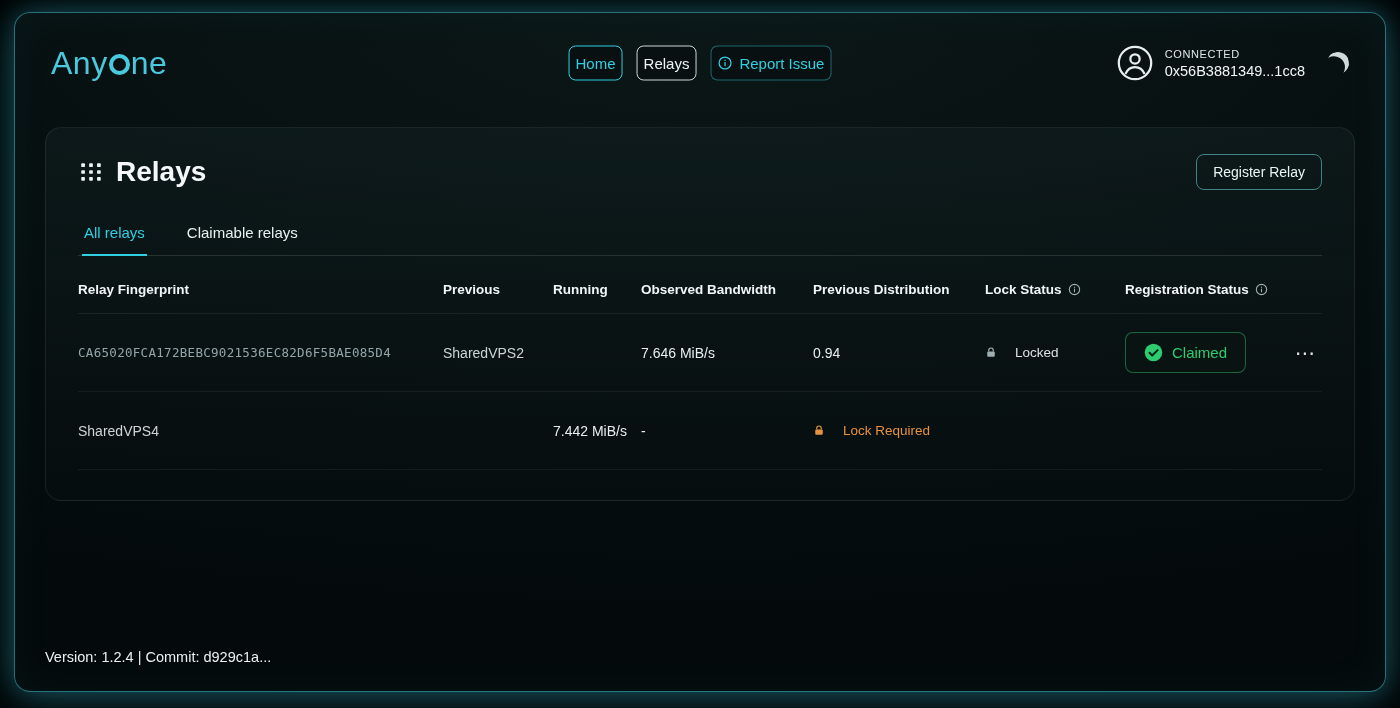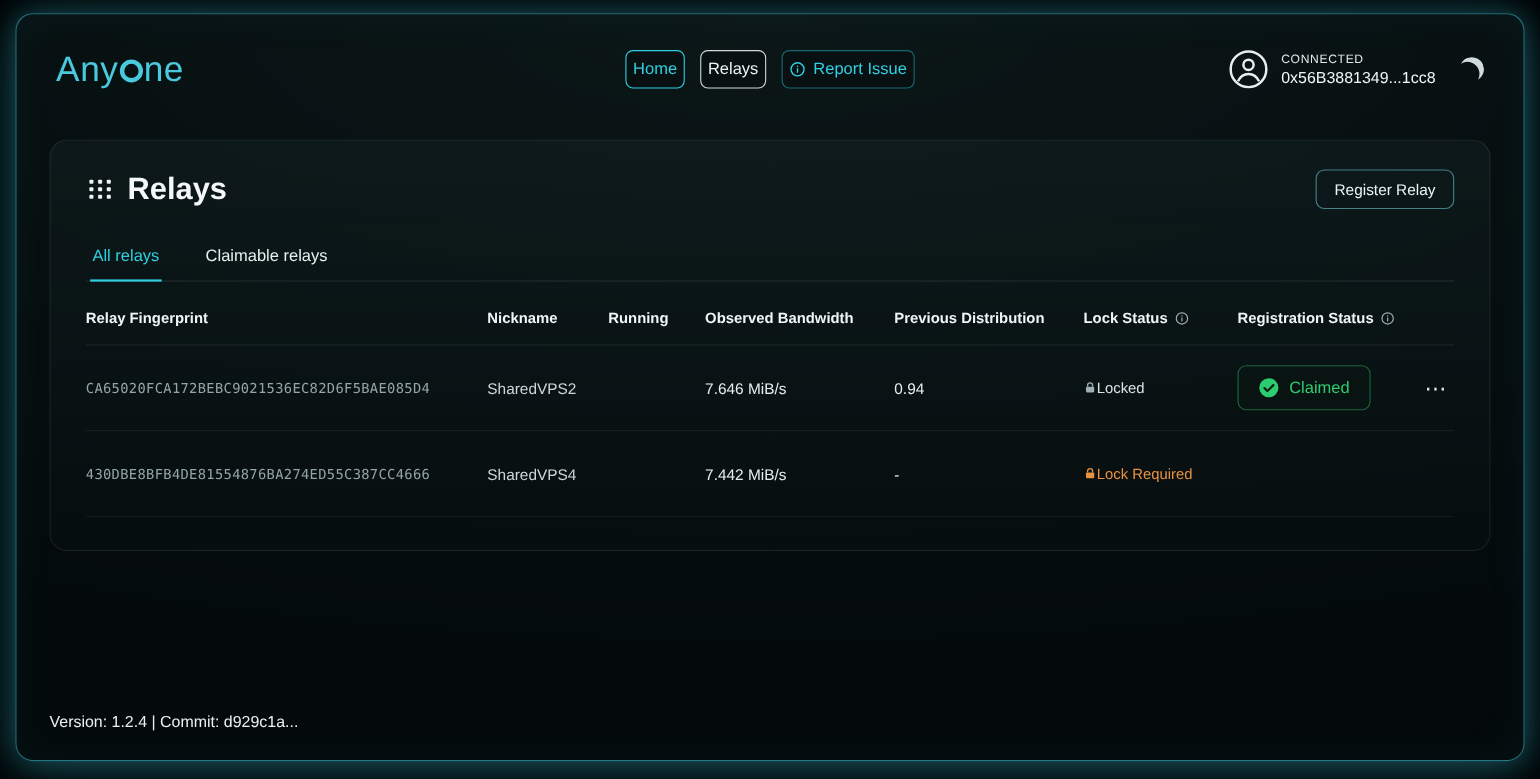--- a/index.html
+++ b/index.html
@@ -147,21 +147,21 @@
     letter-spacing: 0.3px;
   }
   .nickname { font-size: 14px; color: #ccd6d9; }
   .running-dot {
     width: 13px; height: 13px; border-radius: 50%;
     background: #25d366;
     box-shadow: 0 0 8px rgba(37,211,102,0.7);
     margin-left: 8px;
   }
   .cell-val { font-size: 14px; color: #e7eef0; }
-  .lock-cell { display: flex; align-items: center; gap: 0; font-size: 13.5px; }
+  .lock-cell { display: flex; align-items: center; gap: 18px; font-size: 13.5px; }
   .lock-cell.neutral { color: #d9e2e4; }
   .lock-cell.neutral .lock-glyph { color: #9fb0b4; }
   .lock-cell.warn { color: #e8923f; }
   .lock-cell.warn .lock-glyph { color: #e8923f; }
   .lock-glyph { display: inline-flex; }
 
   .claimed-btn {
     display: inline-flex; align-items: center; gap: 9px;
     background: rgba(10,26,16,0.25);
     border: 1px solid rgba(46,204,113,0.45);
@@ -279,21 +279,21 @@
       <button class="register-btn">Register Relay</button>
     </div>
 
     <div class="tabs">
       <button class="tab active">All relays</button>
       <button class="tab">Claimable relays</button>
     </div>
 
     <div class="row thead">
       <div class="th">Relay Fingerprint</div>
-      <div class="th">Nickname</div>
+      <div class="th">Previous</div>
       <div class="th">Running</div>
       <div class="th">Observed Bandwidth</div>
       <div class="th">Previous Distribution</div>
       <div class="th">
         <span>Lock Status</span>
         <span class="icon-info">
           <svg width="13" height="13" viewBox="0 0 24 24">
               <circle cx="12" cy="12" r="9.5" stroke="currentColor" stroke-width="2" fill="none"></circle>
               <rect x="11" y="10.5" width="2" height="6.5" fill="currentColor"></rect>
               <rect x="11" y="6.8" width="2" height="2" fill="currentColor"></rect>
@@ -338,21 +338,20 @@
           </span>
           <span>Claimed</span>
         </button>
       </div>
       <div class="actions-cell">
         <button class="menu-btn">⋯</button>
       </div>
     </div>
 
     <div class="row trow">
-      <div class="fingerprint">430DBE8BFB4DE81554876BA274ED55C387CC4666</div>
       <div class="nickname">SharedVPS4</div>
       <div><span class="running-dot"></span></div>
       <div class="cell-val">7.442 MiB/s</div>
       <div class="cell-val">-</div>
       <div class="lock-cell warn">
         <span class="lock-glyph">
           <svg width="12" height="13" viewBox="0 0 24 24">
               <path d="M7.5 10V7.5a4.5 4.5 0 0 1 9 0V10" stroke="currentColor" stroke-width="2.4" fill="none"></path>
               <rect x="4.5" y="10" width="15" height="10.5" rx="2" fill="currentColor"></rect>
             </svg>

